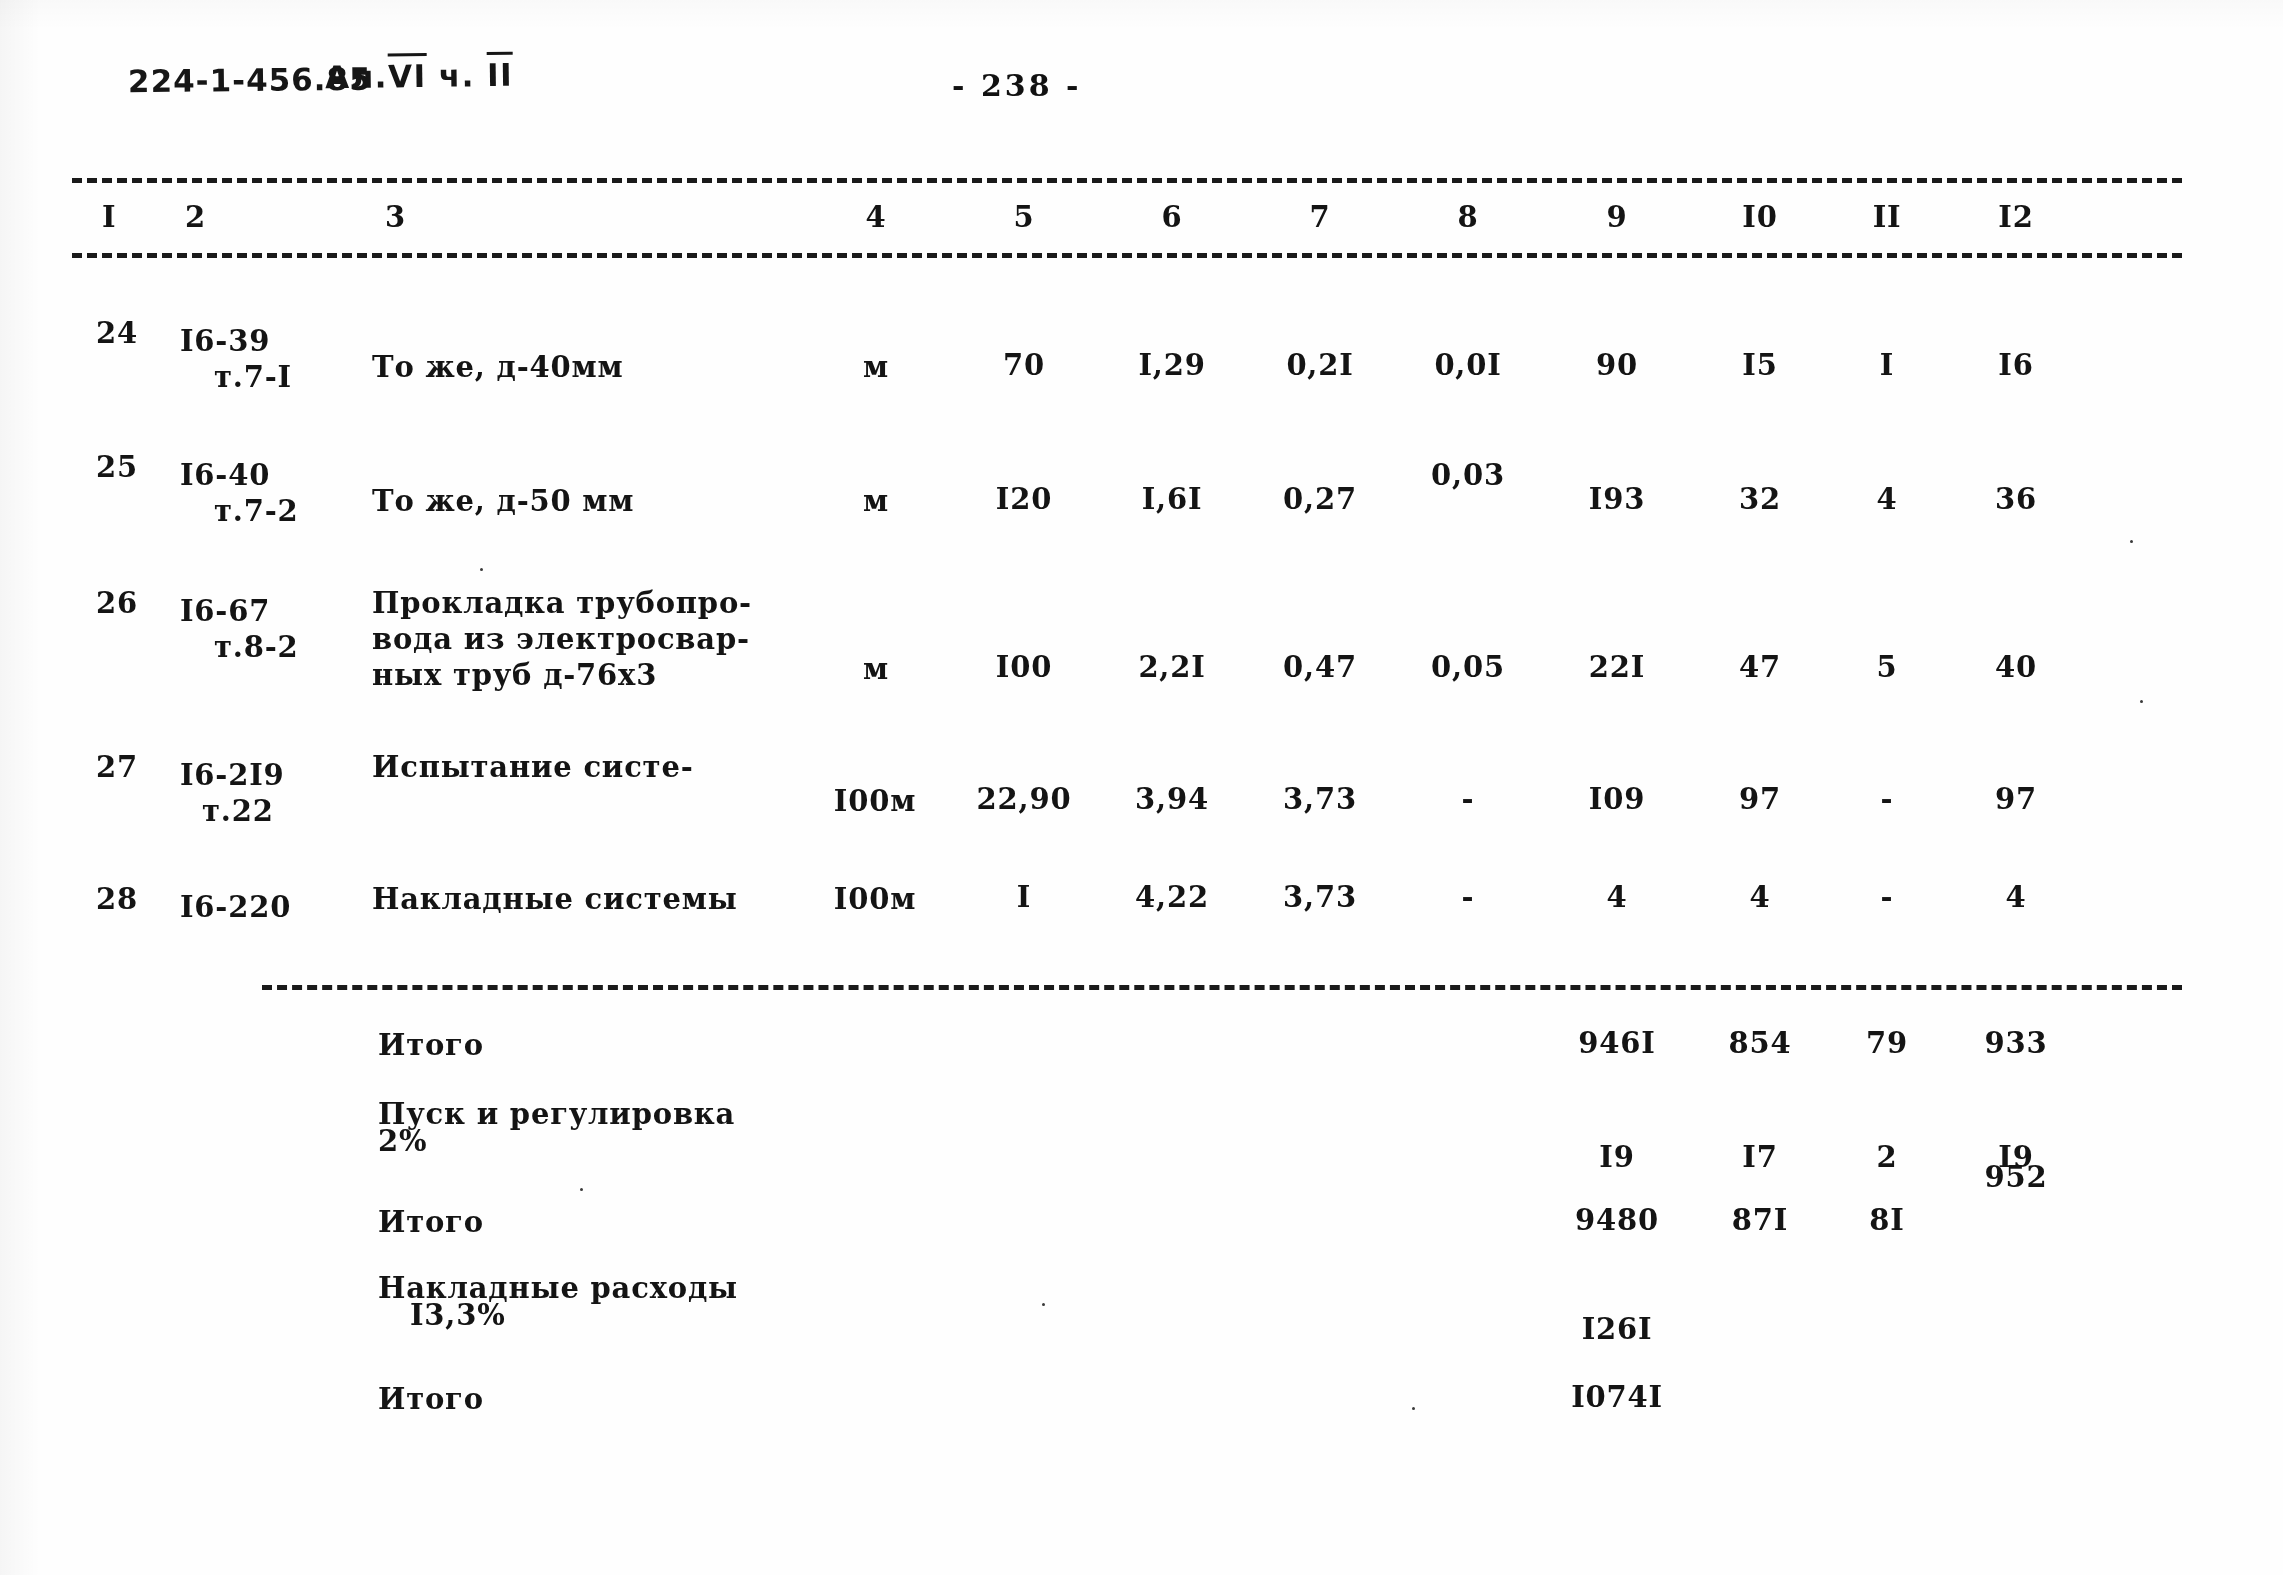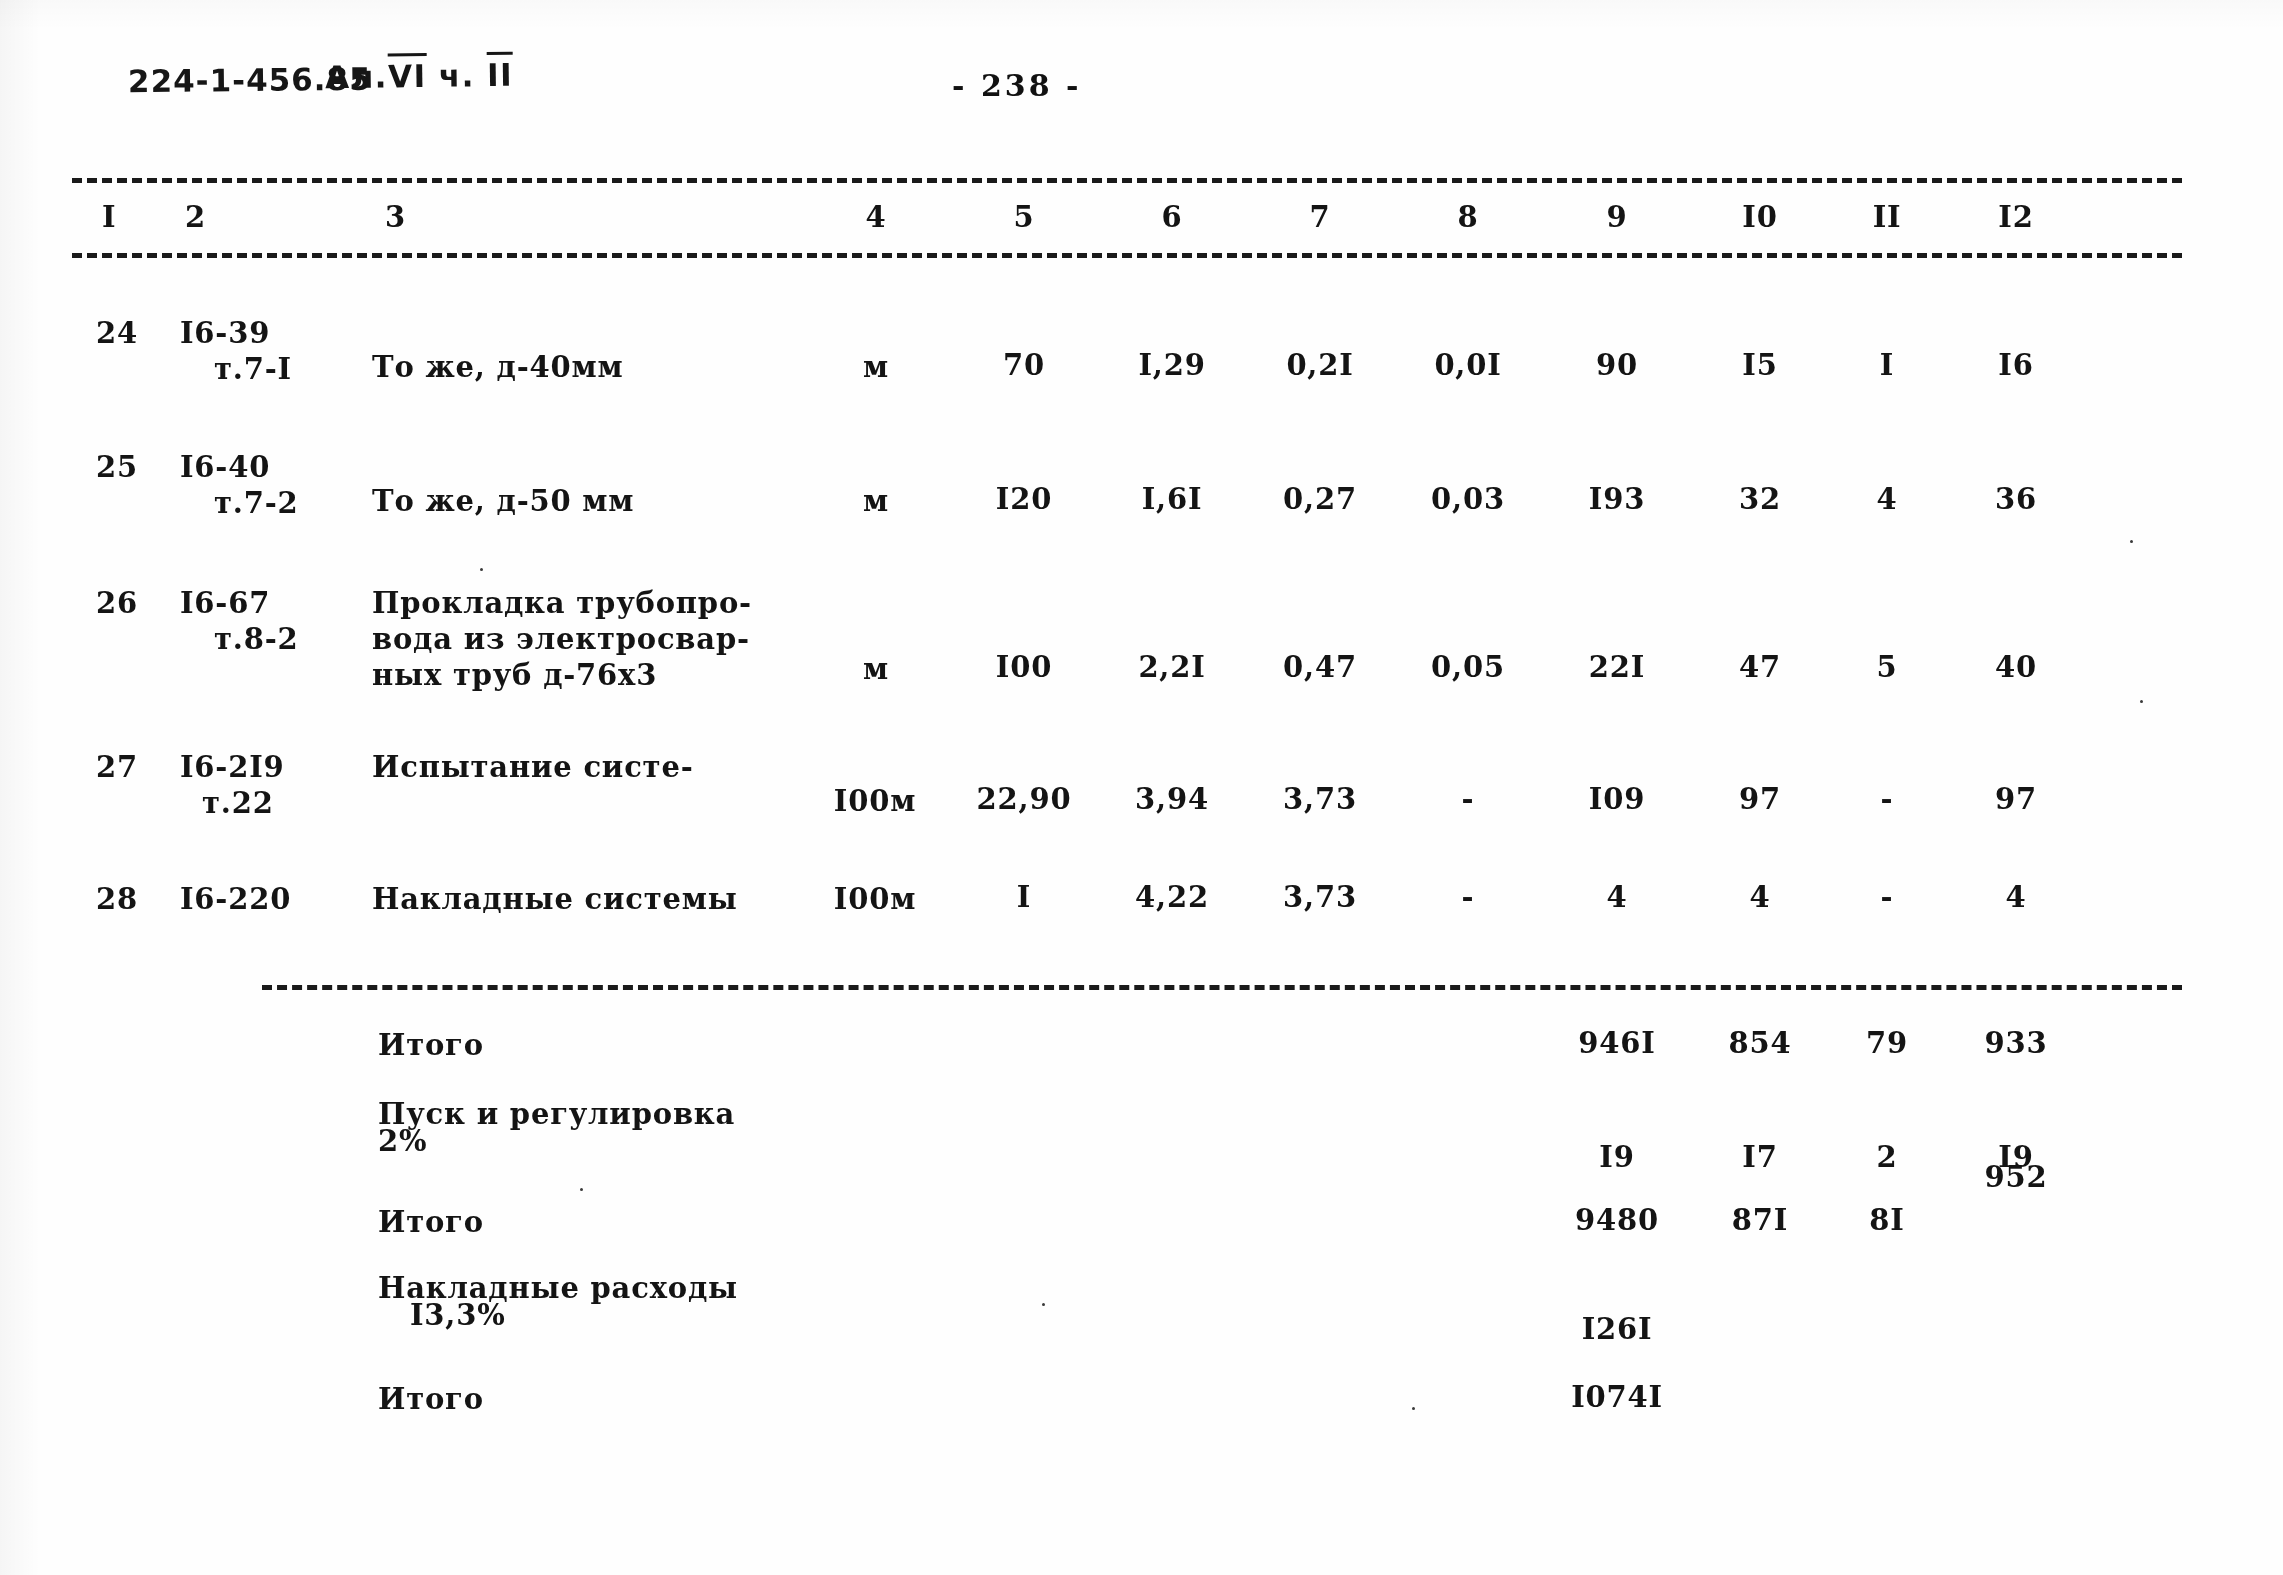--- a/index.html
+++ b/index.html
@@ -108,21 +108,21 @@
   .w-q5   { left: 960px;  width: 128px; }
   .w-q6   { left: 1108px; width: 128px; }
   .w-q7   { left: 1256px; width: 128px; }
   .w-q8   { left: 1404px; width: 128px; }
   .w-q9   { left: 1552px; width: 130px; }
   .w-q10  { left: 1700px; width: 120px; }
   .w-q11  { left: 1832px; width: 110px; }
   .w-q12  { left: 1956px; width: 120px; }
 
   .rowno  { position: absolute; left: 96px;  width: 52px; text-align: left; }
-  .rowcode{ position: absolute; left: 180px; width: 200px; text-align: left; }
+  .rowcode{ position: absolute; left: 180px; width: 200px; text-align: left; margin-top: 8px; }
   .rowdesc{ position: absolute; left: 380px; width: 430px; text-align: left; }
 
   .lbl {
     position: absolute;
     font-family: "DejaVu Serif", "Liberation Serif", serif;
     font-weight: 700;
     font-size: 29px;
     letter-spacing: 0.8px;
     color: #141414;
     white-space: pre;
@@ -184,21 +184,21 @@
   <div class="numcol w-q12" style="top:348px">I6</div>
 
   <div class="lbl rowno" style="top:450px">25</div>
   <div class="lbl rowcode" style="top:450px">I6-40</div>
   <div class="lbl rowcode indent1" style="top:486px">т.7-2</div>
   <div class="lbl rowdesc" style="top:484px; left:372px">То же, д-50 мм</div>
   <div class="numcol w-unit" style="top:484px">м</div>
   <div class="numcol w-q5" style="top:482px">I20</div>
   <div class="numcol w-q6" style="top:482px">I,6I</div>
   <div class="numcol w-q7" style="top:482px">0,27</div>
-  <div class="numcol w-q8" style="top:482px">0,03</div>
+  <div class="numcol w-q8" style="top:458px">0,03</div>
   <div class="numcol w-q9" style="top:482px">I93</div>
   <div class="numcol w-q10" style="top:482px">32</div>
   <div class="numcol w-q11" style="top:482px">4</div>
   <div class="numcol w-q12" style="top:482px">36</div>
 
   <div class="lbl rowno" style="top:586px">26</div>
   <div class="lbl rowcode" style="top:586px">I6-67</div>
   <div class="lbl rowcode indent1" style="top:622px">т.8-2</div>
   <div class="lbl rowdesc" style="top:586px; left:372px">Прокладка трубопро-</div>
   <div class="lbl rowdesc" style="top:622px; left:372px">вода из электросвар-</div>

